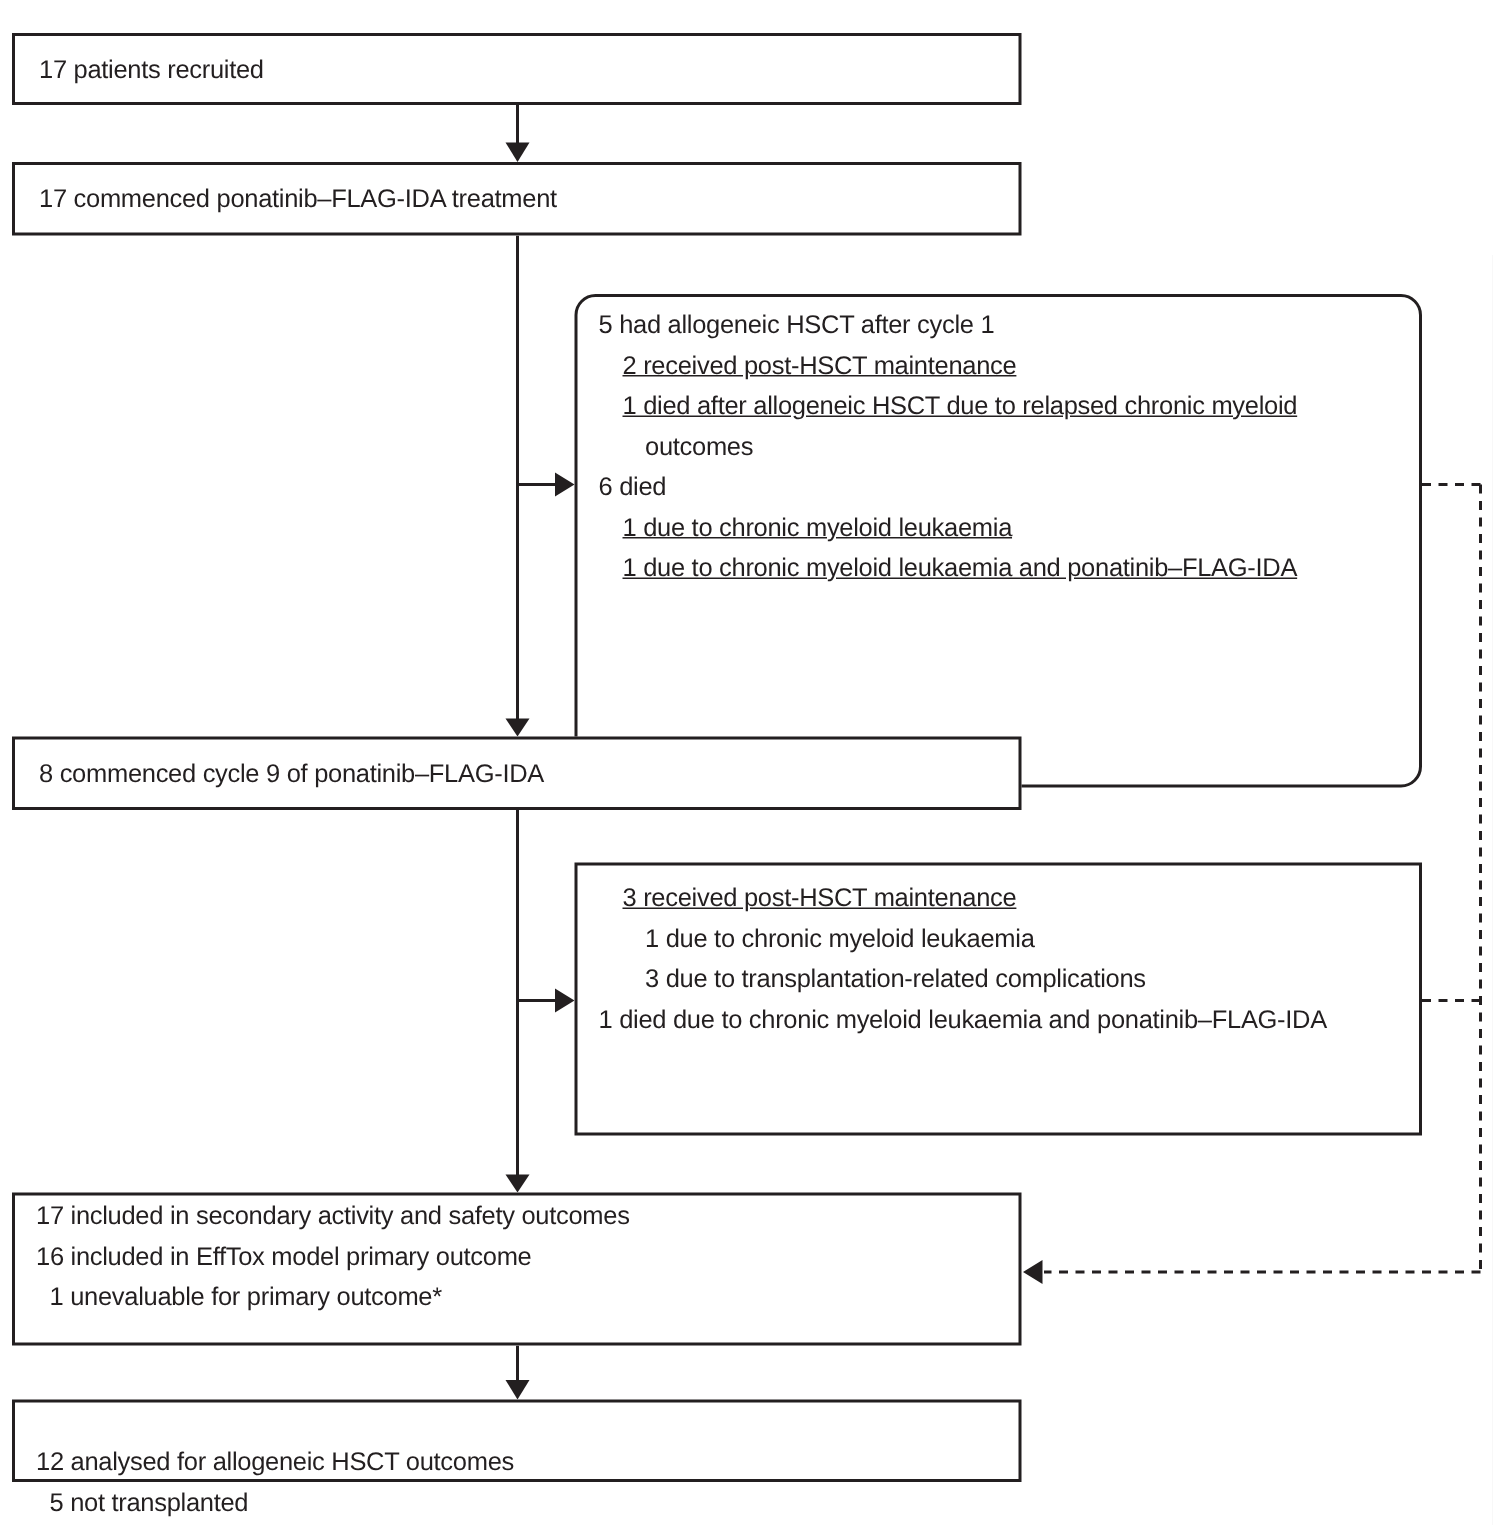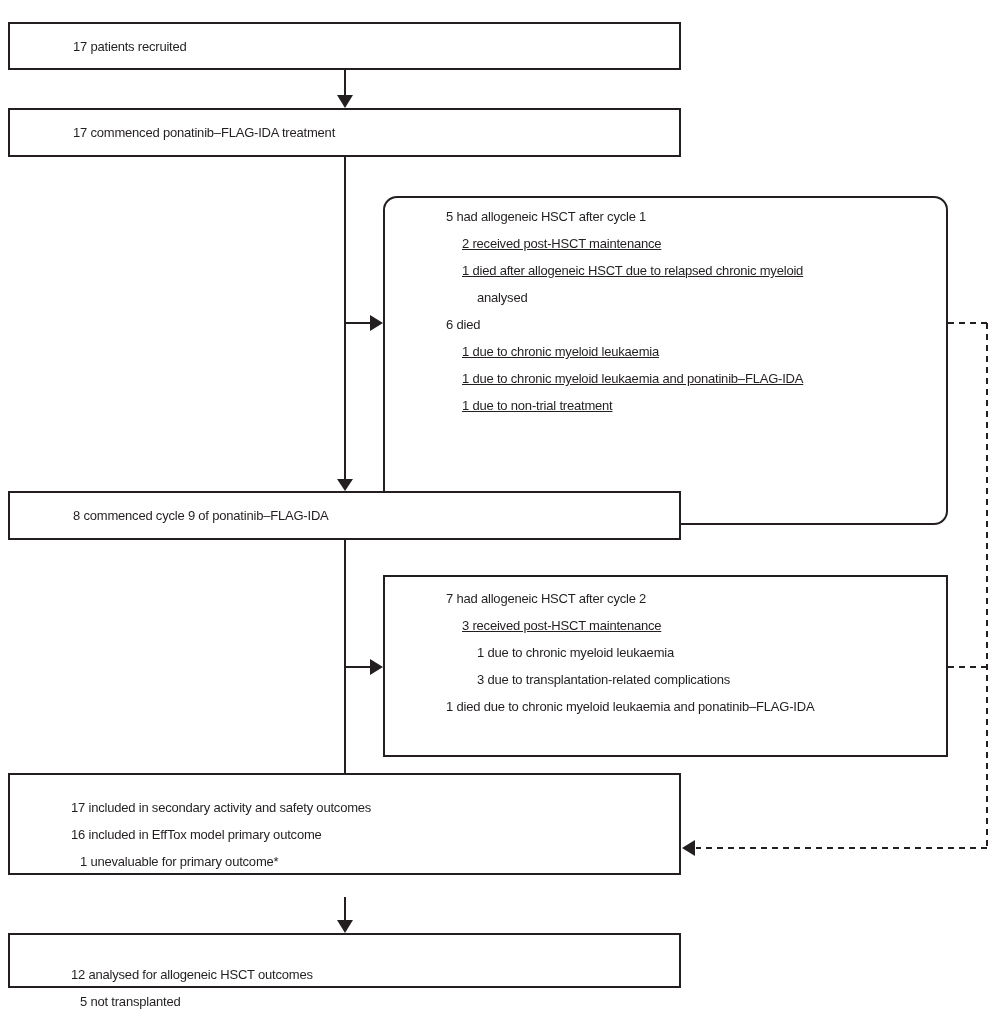--- a/index.html
+++ b/index.html
@@ -25,25 +25,24 @@
   }
   .box.single{
     display:flex;
     align-items:center;
     padding-left:16px;
   }
   .box.multi{
     padding:5px 8px 0 14px;
   }
   .fline{
-    font-size:13px;
+    font-size:17px;
     line-height:27px;
     letter-spacing:-0.2px;
     white-space:nowrap;
-    margin-left:47px;
   }
   .ind0{padding-left:0;}
   .indh{padding-left:9px;}
   .ind1{padding-left:16px;text-decoration:underline;}
   .ind2{padding-left:31px;}
   svg.connectors{
     position:absolute;
     left:0;top:0;
     pointer-events:none;
   }
@@ -117,40 +116,38 @@
   </div>
 
   <div class="box single" style="left:8px;top:108px;width:673px;height:49px;">
     <div class="fline ind0">17 commenced ponatinib–FLAG-IDA treatment</div>
   </div>
 
   <div class="box multi" style="left:383px;top:196px;width:565px;height:329px;border-radius:14px;">
     <div class="fline ind0">5 had allogeneic HSCT after cycle 1</div>
     <div class="fline ind1">2 received post-HSCT maintenance</div>
     <div class="fline ind1">1 died after allogeneic HSCT due to relapsed chronic myeloid</div>
-    <div class="fline ind2">analysed</div>
+    <div class="fline ind2">outcomes</div>
     <div class="fline ind0">6 died</div>
     <div class="fline ind1">1 due to chronic myeloid leukaemia</div>
     <div class="fline ind1">1 due to chronic myeloid leukaemia and ponatinib–FLAG-IDA</div>
-    <div class="fline ind1">1 due to non-trial treatment</div>
   </div>
 
   <div class="box single" style="left:8px;top:491px;width:673px;height:49px;">
     <div class="fline ind0">8 commenced cycle 9 of ponatinib–FLAG-IDA</div>
   </div>
 
   <div class="box multi" style="left:383px;top:575px;width:565px;height:182px;padding-top:8px;">
-    <div class="fline ind0">7 had allogeneic HSCT after cycle 2</div>
     <div class="fline ind1">3 received post-HSCT maintenance</div>
     <div class="fline ind2">1 due to chronic myeloid leukaemia</div>
     <div class="fline ind2">3 due to transplantation-related complications</div>
     <div class="fline ind0">1 died due to chronic myeloid leukaemia and ponatinib–FLAG-IDA</div>
   </div>
 
-  <div class="box multi" style="left:8px;top:773px;width:673px;height:102px;padding-top:19px;">
+  <div class="box multi" style="left:8px;top:795px;width:673px;height:102px;padding-top:0;">
     <div class="fline ind0">17 included in secondary activity and safety outcomes</div>
     <div class="fline ind0">16 included in EffTox model primary outcome</div>
     <div class="fline indh">1 unevaluable for primary outcome*</div>
   </div>
 
   <div class="box multi" style="left:8px;top:933px;width:673px;height:55px;padding-top:26px;">
     <div class="fline ind0">12 analysed for allogeneic HSCT outcomes</div>
     <div class="fline indh">5 not transplanted</div>
   </div>
 

